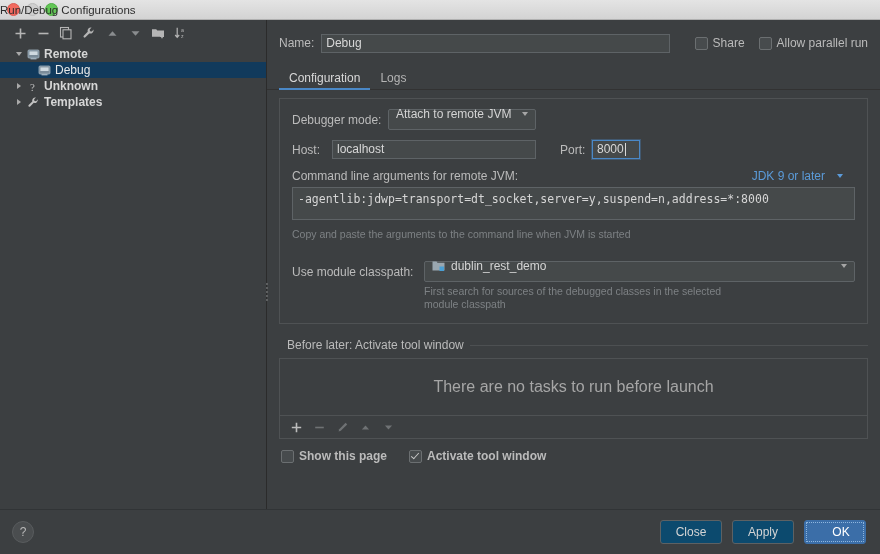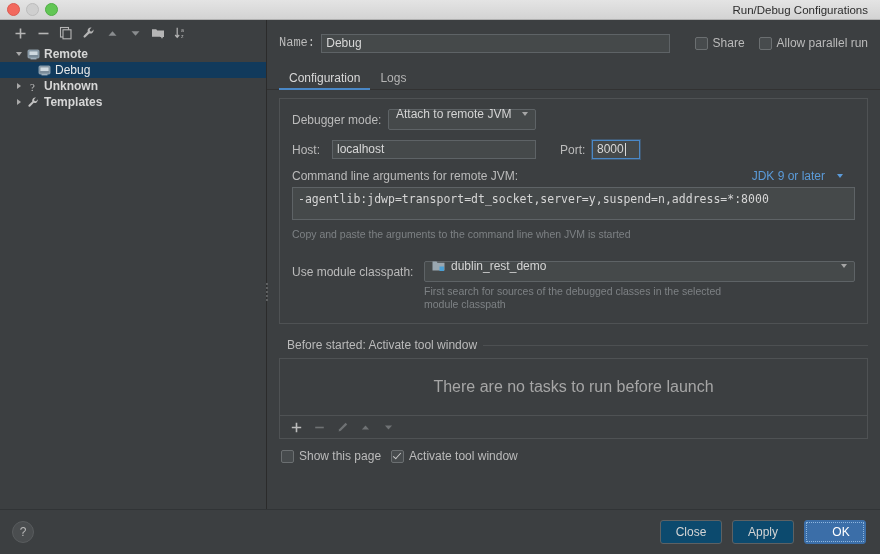--- a/index.html
+++ b/index.html
@@ -46,21 +46,21 @@
     height: 11px;
     border-radius: 50%;
     display: block;
   }
   .dot.close { background: #f2695e; border: 1px solid #dc5a50; }
   .dot.min   { background: #cfcfcf; border: 1px solid #bcbcbc; }
   .dot.max   { background: #62c655; border: 1px solid #4fae45; }
   .title-text {
     position: absolute;
     left: 0; right: 12px;
-    text-align: right;
+    text-align: left;
     font-size: 11.5px;
     color: #2d2d2d;
     font-family: "Liberation Sans", sans-serif;
     pointer-events: none;
   }
 
   
   .content {
     flex: 1;
     display: flex;
@@ -171,21 +171,21 @@
     min-width: 0;
     background: #3c3f41;
     position: relative;
   }
   .name-row {
     display: flex;
     align-items: center;
     padding: 10px 12px 0 12px;
     height: 26px;
   }
-  .name-label { width: 44px; font-size: 12px; color: #bbbbbb; font-family: Liberation Mono, monospace; }
+  .name-label { width: 44px; font-size: 12px; color: #bbbbbb; }
   .text-input {
     height: 19px;
     background: #45494a;
     border: 1px solid #5e6366;
     color: #d8d8d8;
     font-size: 12px;
     font-family: "Liberation Sans", sans-serif;
     padding: 0 4px;
     line-height: 19px;
     box-sizing: border-box;
@@ -364,22 +364,23 @@
     border-top: none;
     height: 22px;
     display: flex;
     align-items: center;
     gap: 3px;
     padding-left: 6px;
   }
   .bottom-checks {
     display: flex;
     align-items: flex-start;
-    gap: 14px;
+    gap: 26px;
     margin: 10px 12px 0 14px;
+    font-weight: bold;
   }
 
   
   .footer {
     height: 44px;
     min-height: 44px;
     display: flex;
     align-items: center;
     padding: 0 14px 0 12px;
     background: #3c3f41;
@@ -626,21 +627,21 @@
 
         <div style="margin-left:132px;">
           <div class="hint">First search for sources of the debugged classes in the selected</div>
           <div class="hint">module classpath</div>
         </div>
 
       </div>
 
       <div class="bl-header">
         <i class="tw-icon tw-down"></i>
-        <span class="bl-title">Before started: Activate tool window</span>
+        <span class="bl-title">Before later: Activate tool window</span>
         <span class="bl-line"></span>
       </div>
 
       <div class="bl-box">
         <span>There are no tasks to run before launch</span>
       </div>
 
       <div class="bl-toolbar">
         <span class="tbtn">
           <svg width="13" height="13" viewBox="0 0 13 13">

